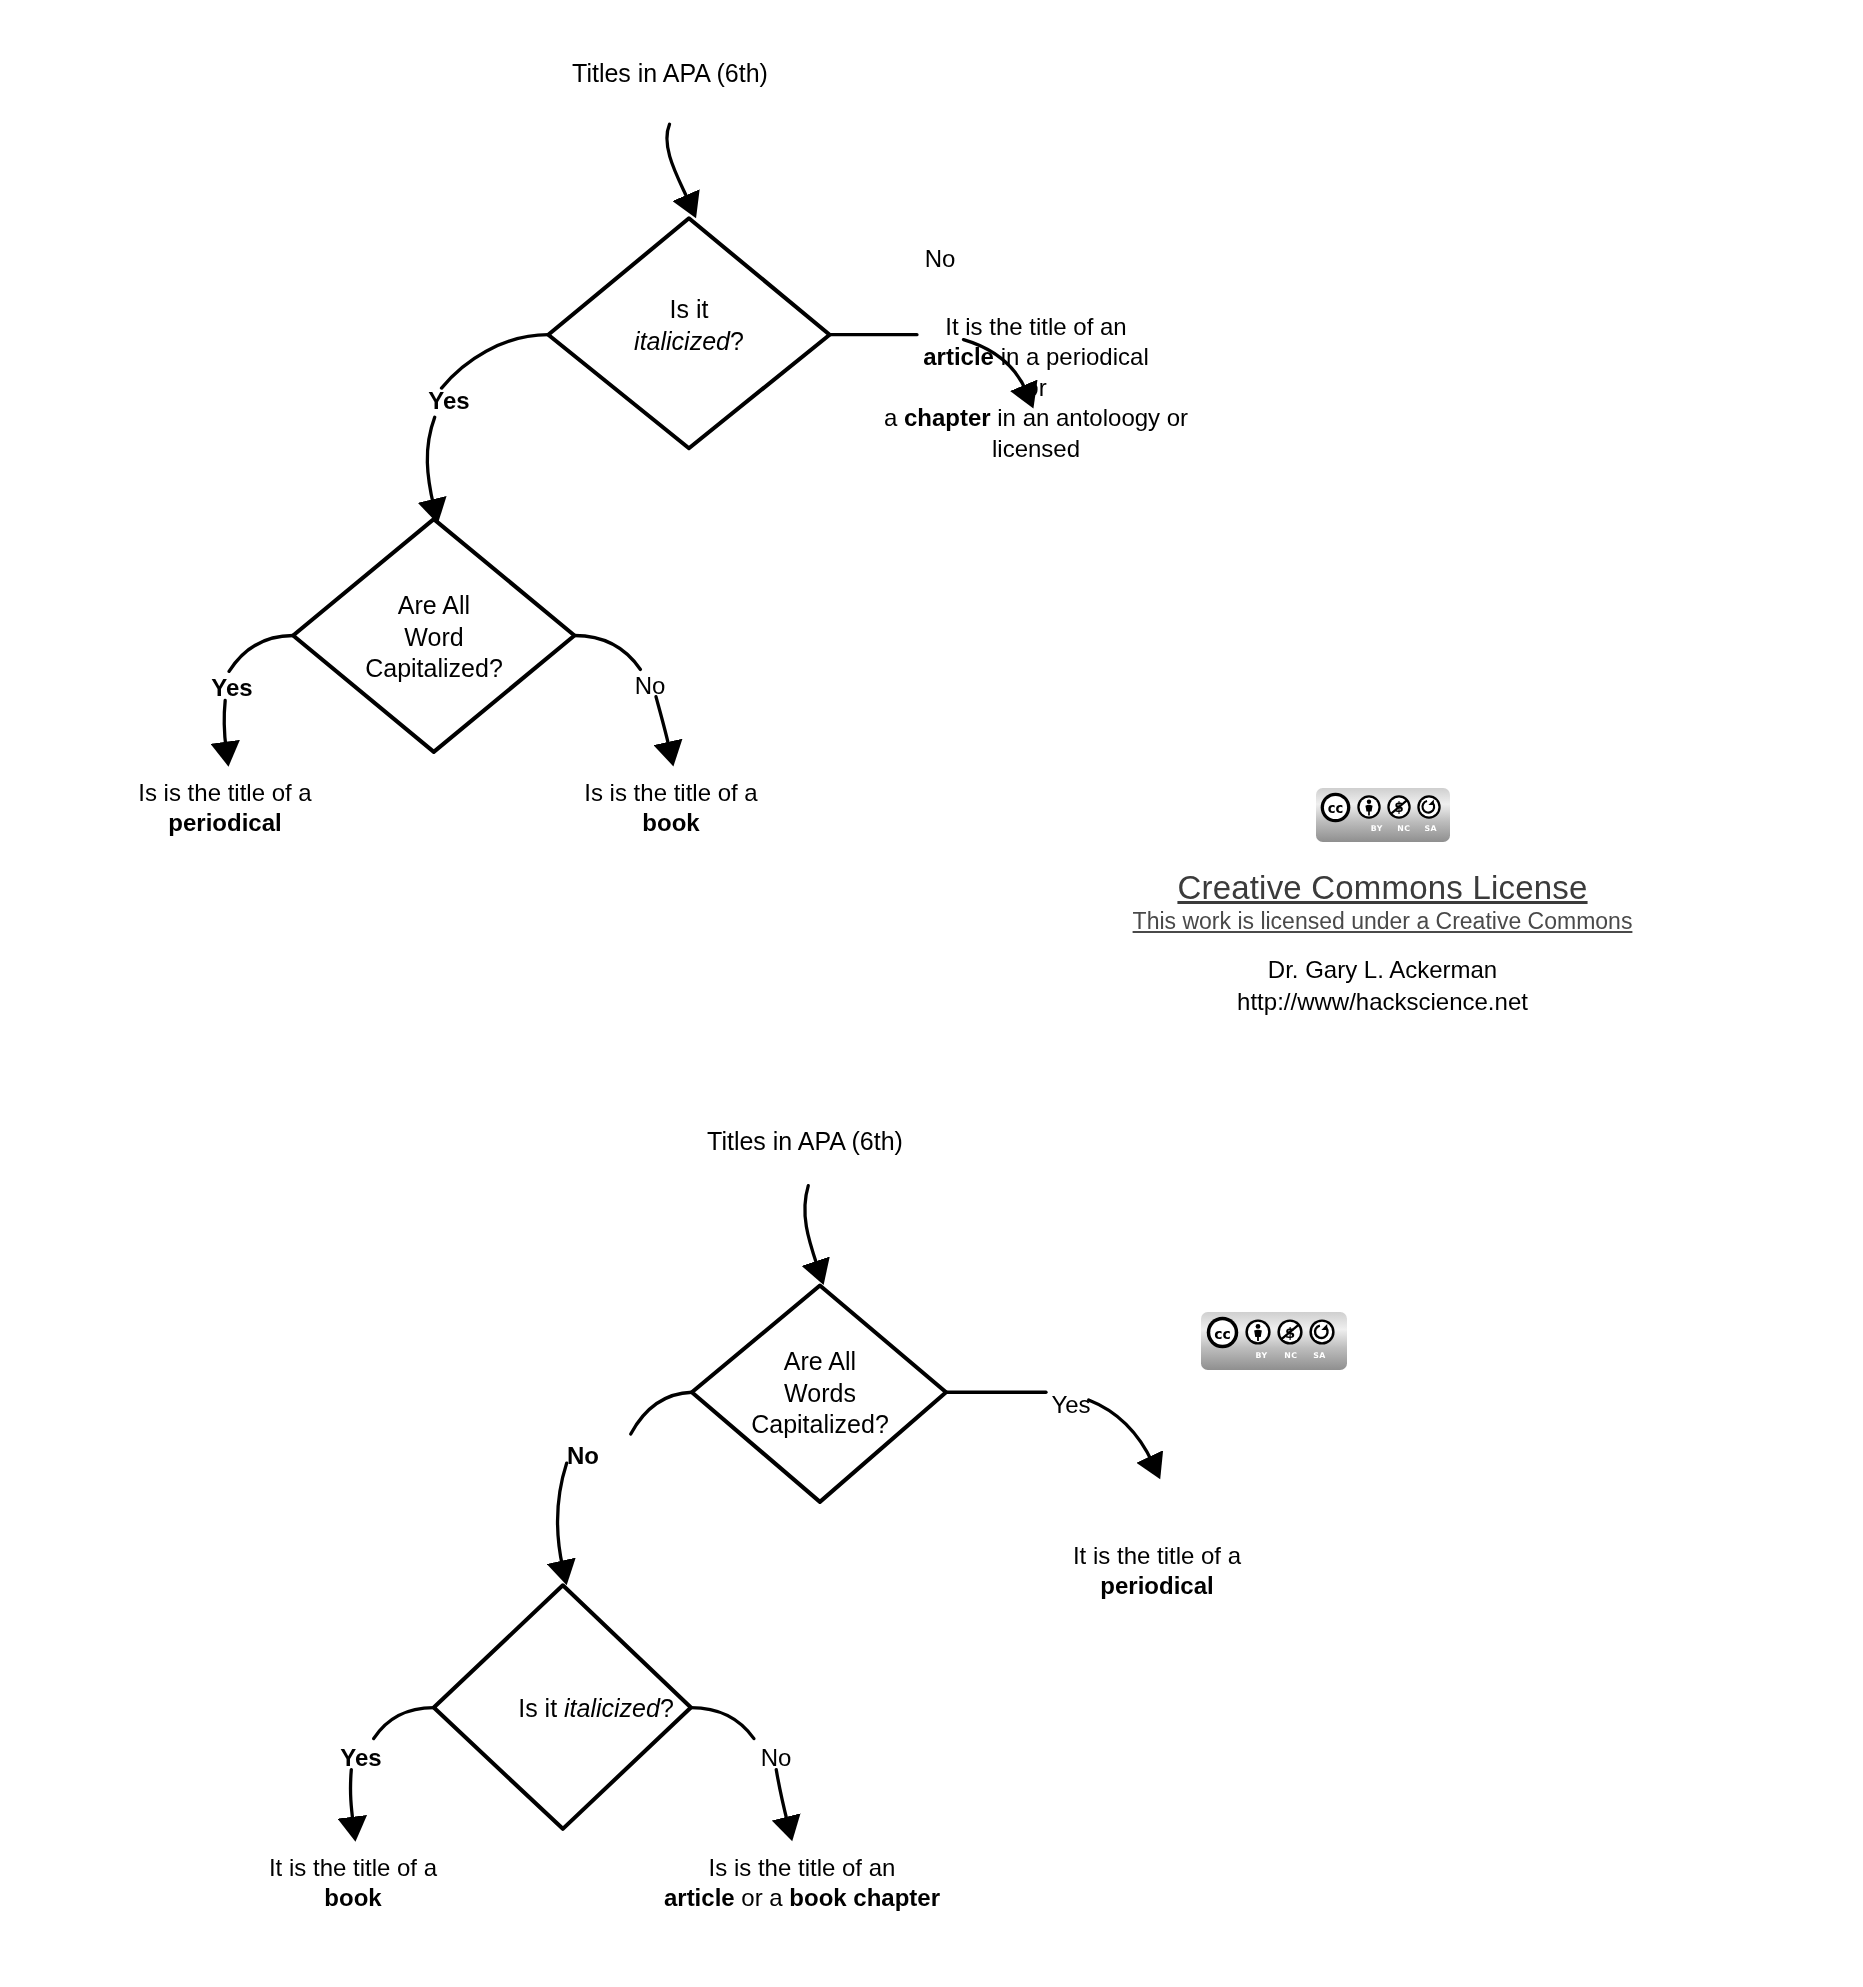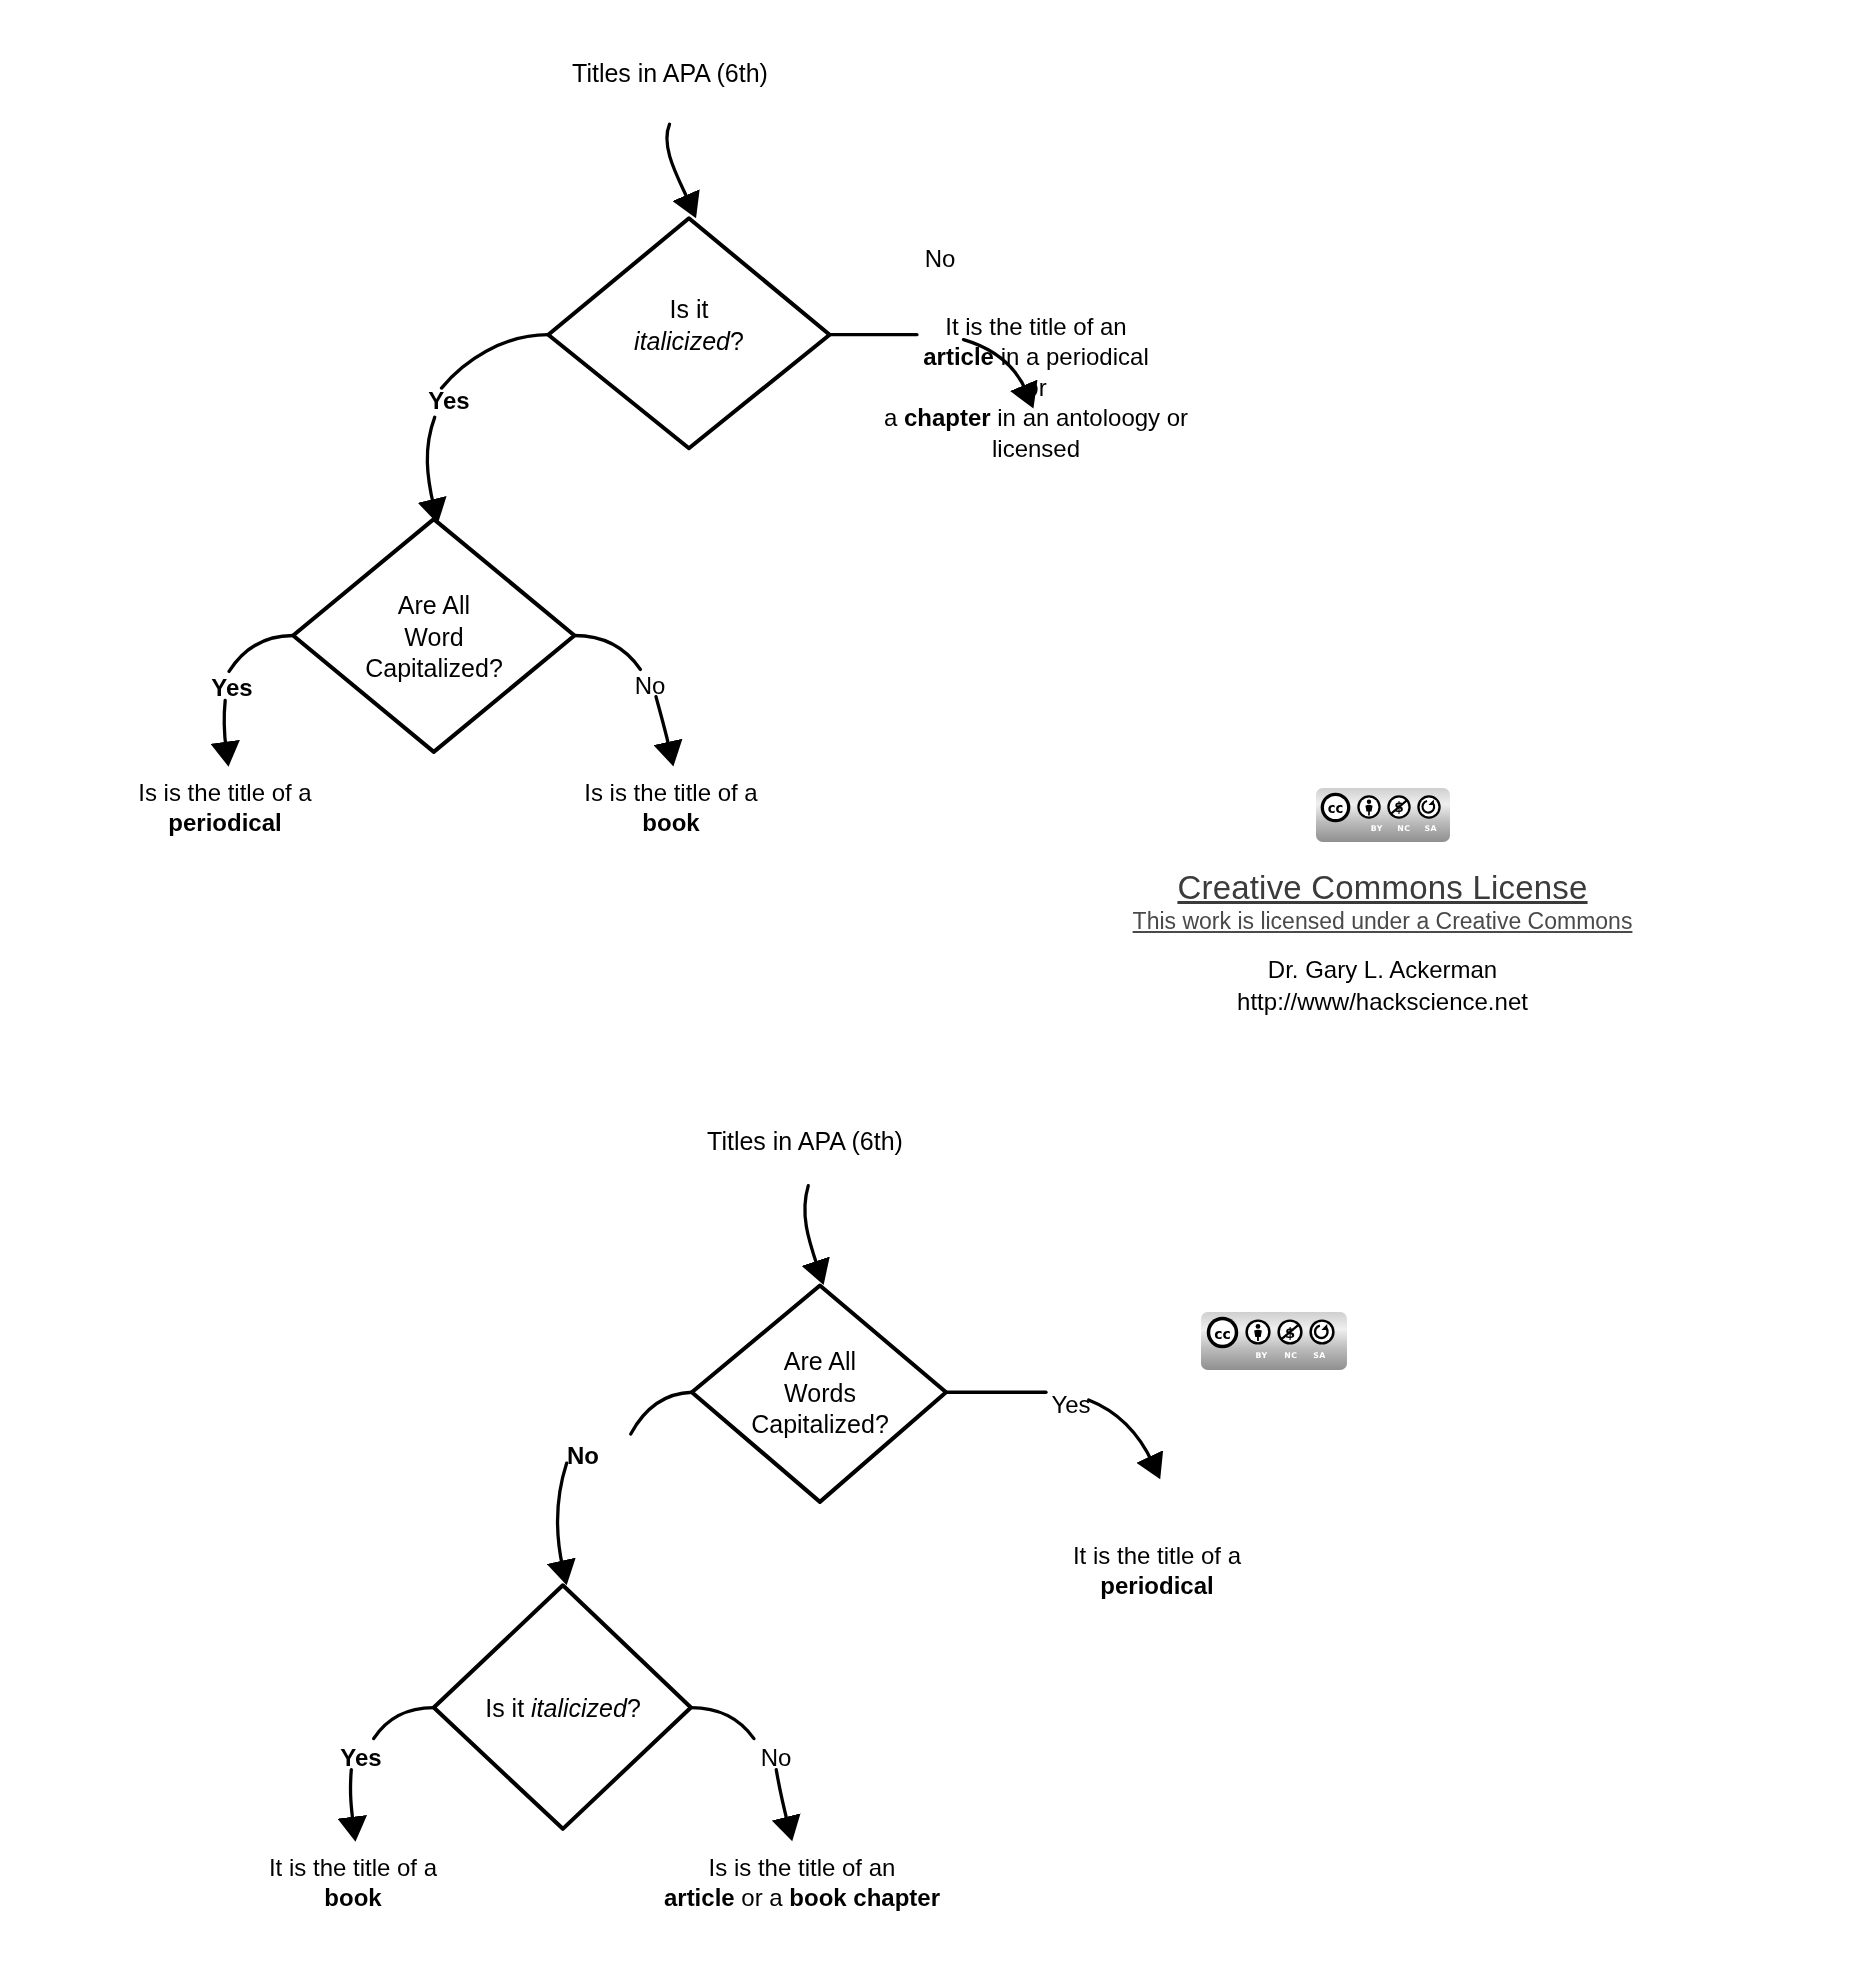--- a/index.html
+++ b/index.html
@@ -240,21 +240,21 @@
 
   <div class="txt t-branch-b ctr" style="left:583px; top:1441px;">No</div>
 
   <div class="txt t-branch ctr" style="left:1071px; top:1390px;">Yes</div>
 
   <div class="txt t-outcome ctr" style="left:1157px; top:1541px; width:349px;">
     <div>It is the title of a</div>
     <div class="bd">periodical</div>
   </div>
 
-  <div class="txt t-diamond ctr" style="left:563px; top:1693px;text-align:center;">
+  <div class="txt t-diamond ctr" style="left:596px; top:1693px;text-align:center;">
     <div><span>Is it </span><span class="it">italicized</span><span>?</span></div>
   </div>
 
   <div class="txt t-branch-b ctr" style="left:361px; top:1743px;">Yes</div>
 
   <div class="txt t-branch ctr" style="left:776px; top:1743px;">No</div>
 
   <div class="txt t-outcome ctr" style="left:353px; top:1853px; width:369px;">
     <div>It is the title of a</div>
     <div class="bd">book</div>

